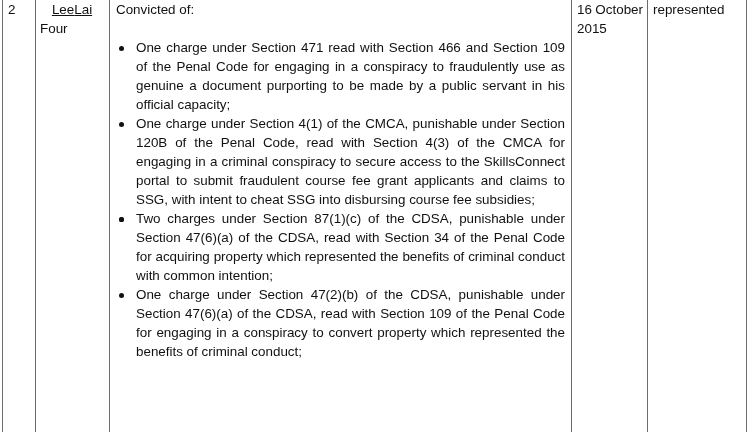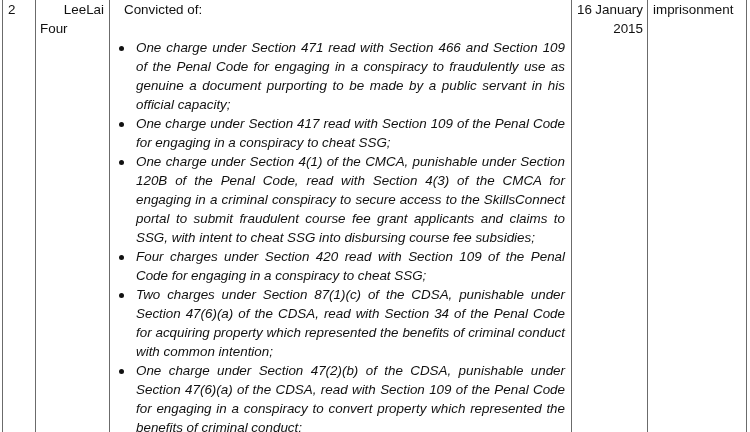--- a/index.html
+++ b/index.html
@@ -36,42 +36,42 @@
       top: 2px;
     }
     .col-no { left: 8px; width: 24px; }
     .col-name {
       left: 40px; width: 64px;
       text-align: justify;
       text-align-last: left;
     }
     .col-name .first-line {
       display: flex;
-      justify-content: flex-end;
+      justify-content: center;
+      text-decoration: underline;
     }
     .col-charges { left: 116px; width: 449px; }
-    .col-date { left: 577px; width: 66px; text-align: right; }
+    .col-date { left: 577px; width: 66px; }
     .col-date .first-line,
     .col-sentence .first-line {
       display: flex;
       justify-content: space-between;
     }
     .col-sentence { left: 653px; width: 90px; }
-    .intro { margin: 0 0 19px 8px; }
+    .intro { margin: 0 0 19px 0; }
     ul.charges {
       list-style: none;
       margin: 0;
       padding: 0;
     }
     ul.charges li {
       position: relative;
       padding-left: 20px;
       text-align: justify;
       text-align-last: left;
-      font-style: italic;
     }
     .bullet {
       position: absolute;
       left: 3px;
       top: 8px;
       width: 5px;
       height: 5px;
       border-radius: 50%;
       background: #111;
     }
@@ -97,32 +97,31 @@
       <span>Lee</span>
       <span>Lai</span>
     </div>
     <div>Four</div>
   </div>
 
   <div class="cell col-charges">
     <p class="intro">Convicted of:</p>
     <ul class="charges">
       <li><span class="bullet"></span><span>One charge under Section 471 read with Section 466 and Section 109 of the Penal Code for engaging in a conspiracy to fraudulently use as genuine a document purporting to be made by a public servant in his official capacity;</span></li>
-      <li><span class="bullet"></span><span>One charge under Section 417 read with Section 109 of the Penal Code for engaging in a conspiracy to cheat SSG;</span></li>
       <li><span class="bullet"></span><span>One charge under Section 4(1) of the CMCA, punishable under Section 120B of the Penal Code, read with Section 4(3) of the CMCA for engaging in a criminal conspiracy to secure access to the SkillsConnect portal to submit fraudulent course fee grant applicants and claims to SSG, with intent to cheat SSG into disbursing course fee subsidies;</span></li>
-      <li><span class="bullet"></span><span>Four charges under Section 420 read with Section 109 of the Penal Code for engaging in a conspiracy to cheat SSG;</span></li>
+      <li><span class="bullet"></span></li>
       <li><span class="bullet"></span><span>Two charges under Section 87(1)(c) of the CDSA, punishable under Section 47(6)(a) of the CDSA, read with Section 34 of the Penal Code for acquiring property which represented the benefits of criminal conduct with common intention;</span></li>
       <li><span class="bullet"></span><span>One charge under Section 47(2)(b) of the CDSA, punishable under Section 47(6)(a) of the CDSA, read with Section 109 of the Penal Code for engaging in a conspiracy to convert property which represented the benefits of criminal conduct;</span></li>
     </ul>
   </div>
 
   <div class="cell col-date">
     <div class="first-line">
       <span>16</span>
-      <span>January</span>
+      <span>October</span>
     </div>
     <div>2015</div>
   </div>
 
   <div class="cell col-sentence">
-    <div>imprisonment</div>
+    <div>represented</div>
   </div>
 </div>
 
 </body></html>

